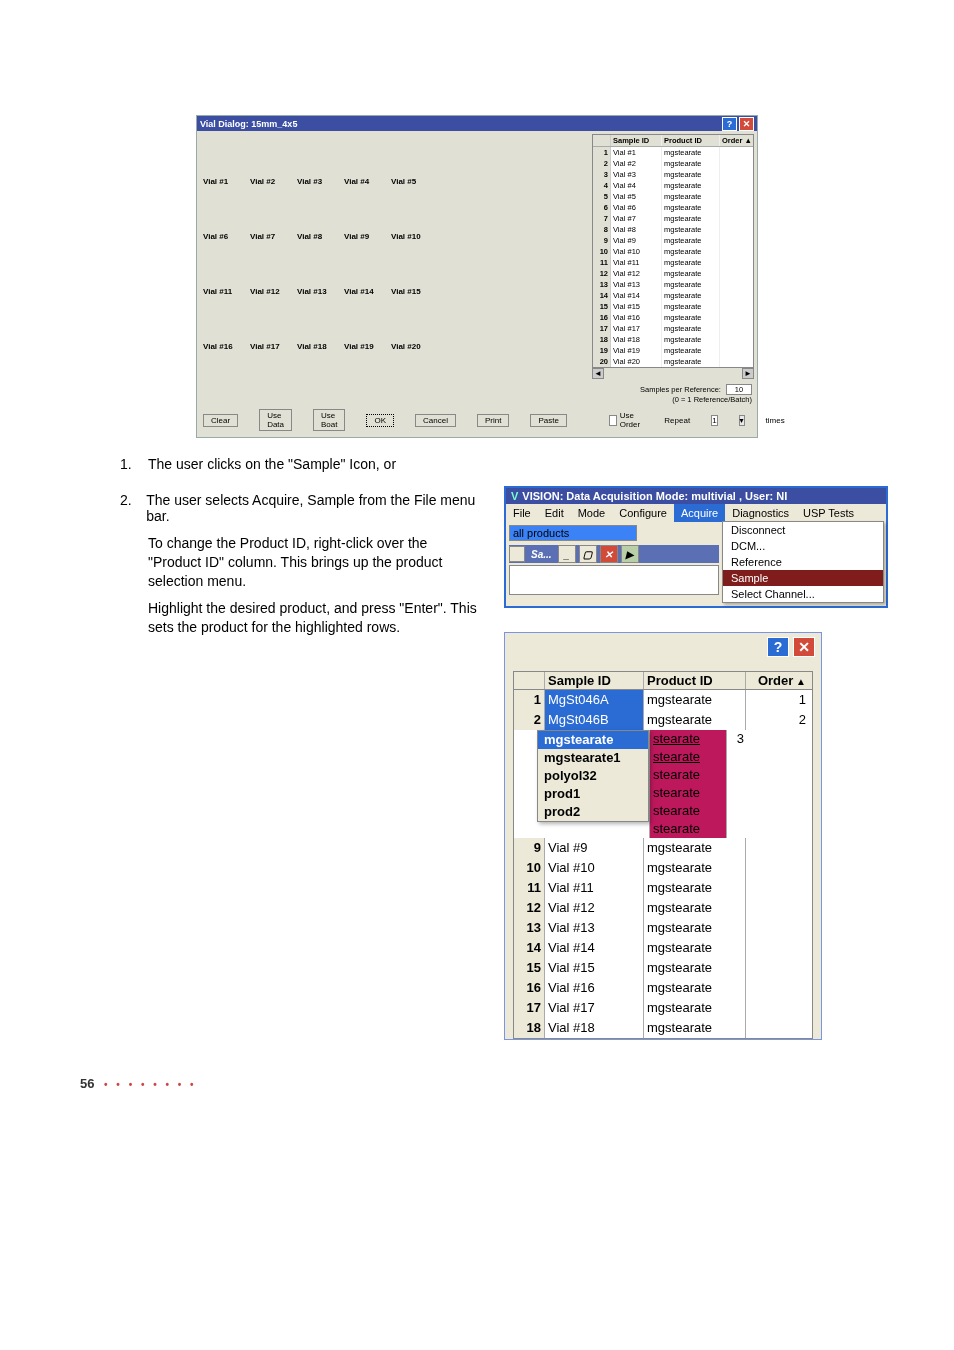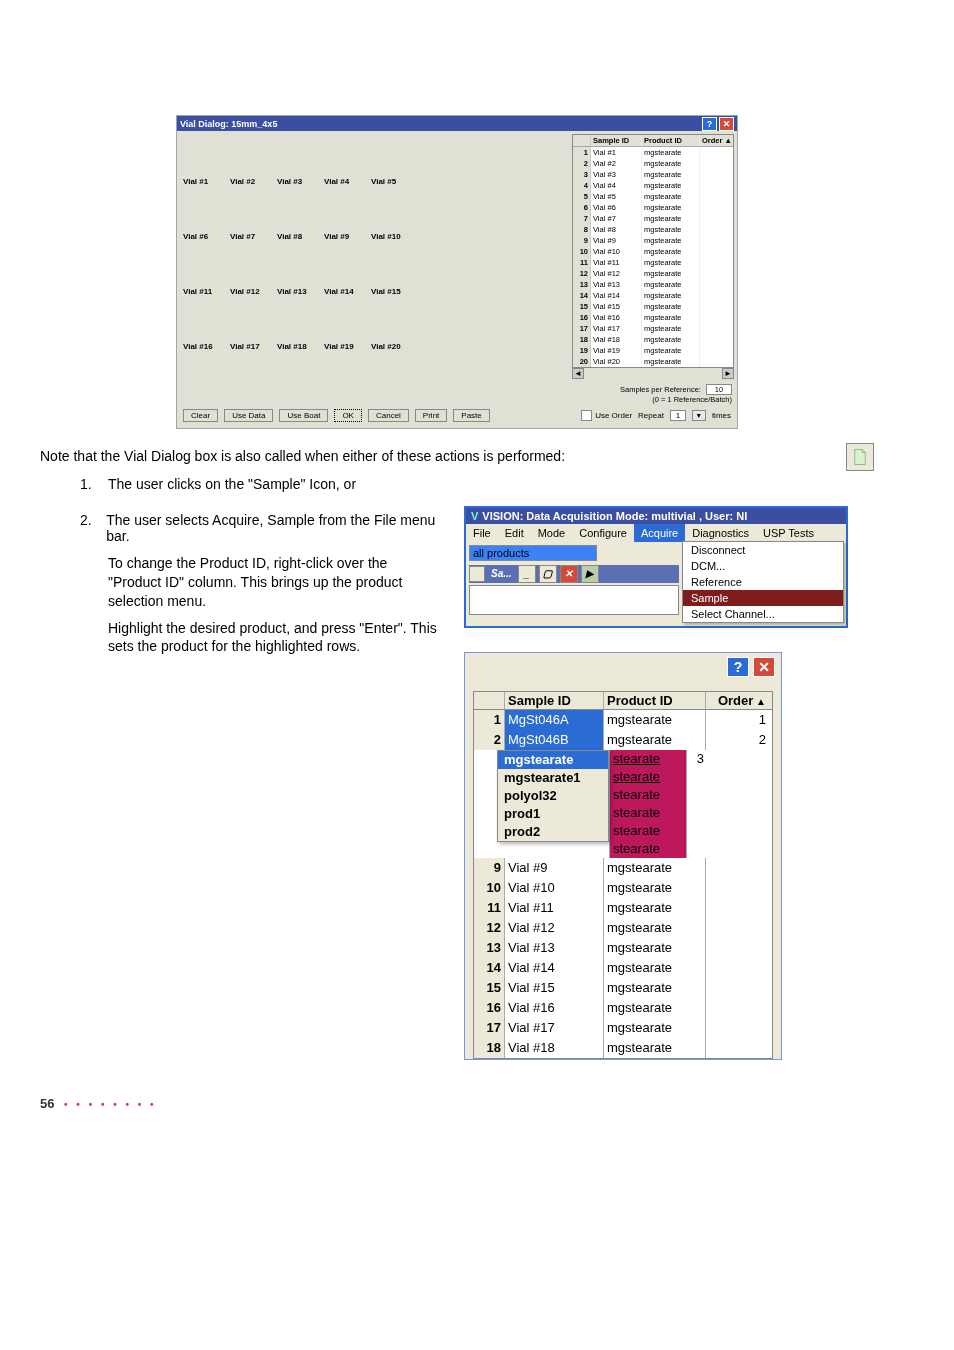--- a/index.html
+++ b/index.html
@@ -4,21 +4,21 @@
 <style>
   body {
     margin: 0;
     background: #fff;
     font-family: Verdana, Arial, sans-serif;
     font-size: 12px;
     color: #000;
     width: 954px;
   }
   .page {
-    padding: 90px 80px 40px 40px;
+    padding: 90px 80px 40px 80px;
   }
 
   
   .vial-dialog-shot {
     width: 560px;
     margin: 25px auto 18px auto;
     border: 1px solid #9aa;
   }
   .vial-titlebar {
     display: flex;
@@ -76,21 +76,21 @@
   .vial-table .th-row .c-n { background:#e0e0d4; }
   .vial-hscroll { height:11px; background:#e0e0d4; display:flex; justify-content:space-between; font-size:8px;}
   .vial-hscroll span{ background:#ccc; border:1px solid #888; width:10px; text-align:center;}
 
   .vial-spr { font-size:7.5px; padding:5px 2px 0 2px; text-align:right; }
   .vial-spr .spin { display:inline-block; border:1px solid #888; background:#fff; width:24px; text-align:center; margin-left:3px;}
 
   .vial-footer {
     display:flex;
     align-items:center;
-    gap:6px;
+    gap:21px;
     padding:5px 6px 6px 6px;
   }
   .vial-footer .btn {
     border:1px solid #888;
     background:#e0e0d4;
     padding:1px 7px;
     font-size:8px;
   }
   .vial-footer .chk { display:inline-flex; align-items:center; gap:3px; }
   .vial-footer .chk .box { width:9px; height:9px; border:1px solid #888; background:#fff; }
@@ -433,29 +433,20 @@
             <span>Use Order</span>
           </span>
         <span>Repeat</span>
         <span class="repin">1</span>
         <span class="dd">▾</span>
         <span>times</span>
       </div>
     </div>
   </div>
 
-  <div style="position:relative;">
-    <div class="note-icon">
-      <svg viewBox="0 0 20 24">
-          <path d="M3 2h10l4 4v16H3z" fill="#dff0d0" stroke="#6a8"></path>
-          <path d="M13 2v4h4" fill="none" stroke="#6a8"></path>
-        </svg>
-    </div>
-    <p class="para">Note that the Vial Dialog box is also called when either of these actions is performed:</p>
-  </div>
 
   <div class="num-list">
     <div class="item">
         <span class="num">1.</span>
         <span>The user clicks on the "Sample" Icon, or</span>
       </div>
   </div>
 
   <div class="two-col-zone">
     <div style="flex:0 0 400px">

